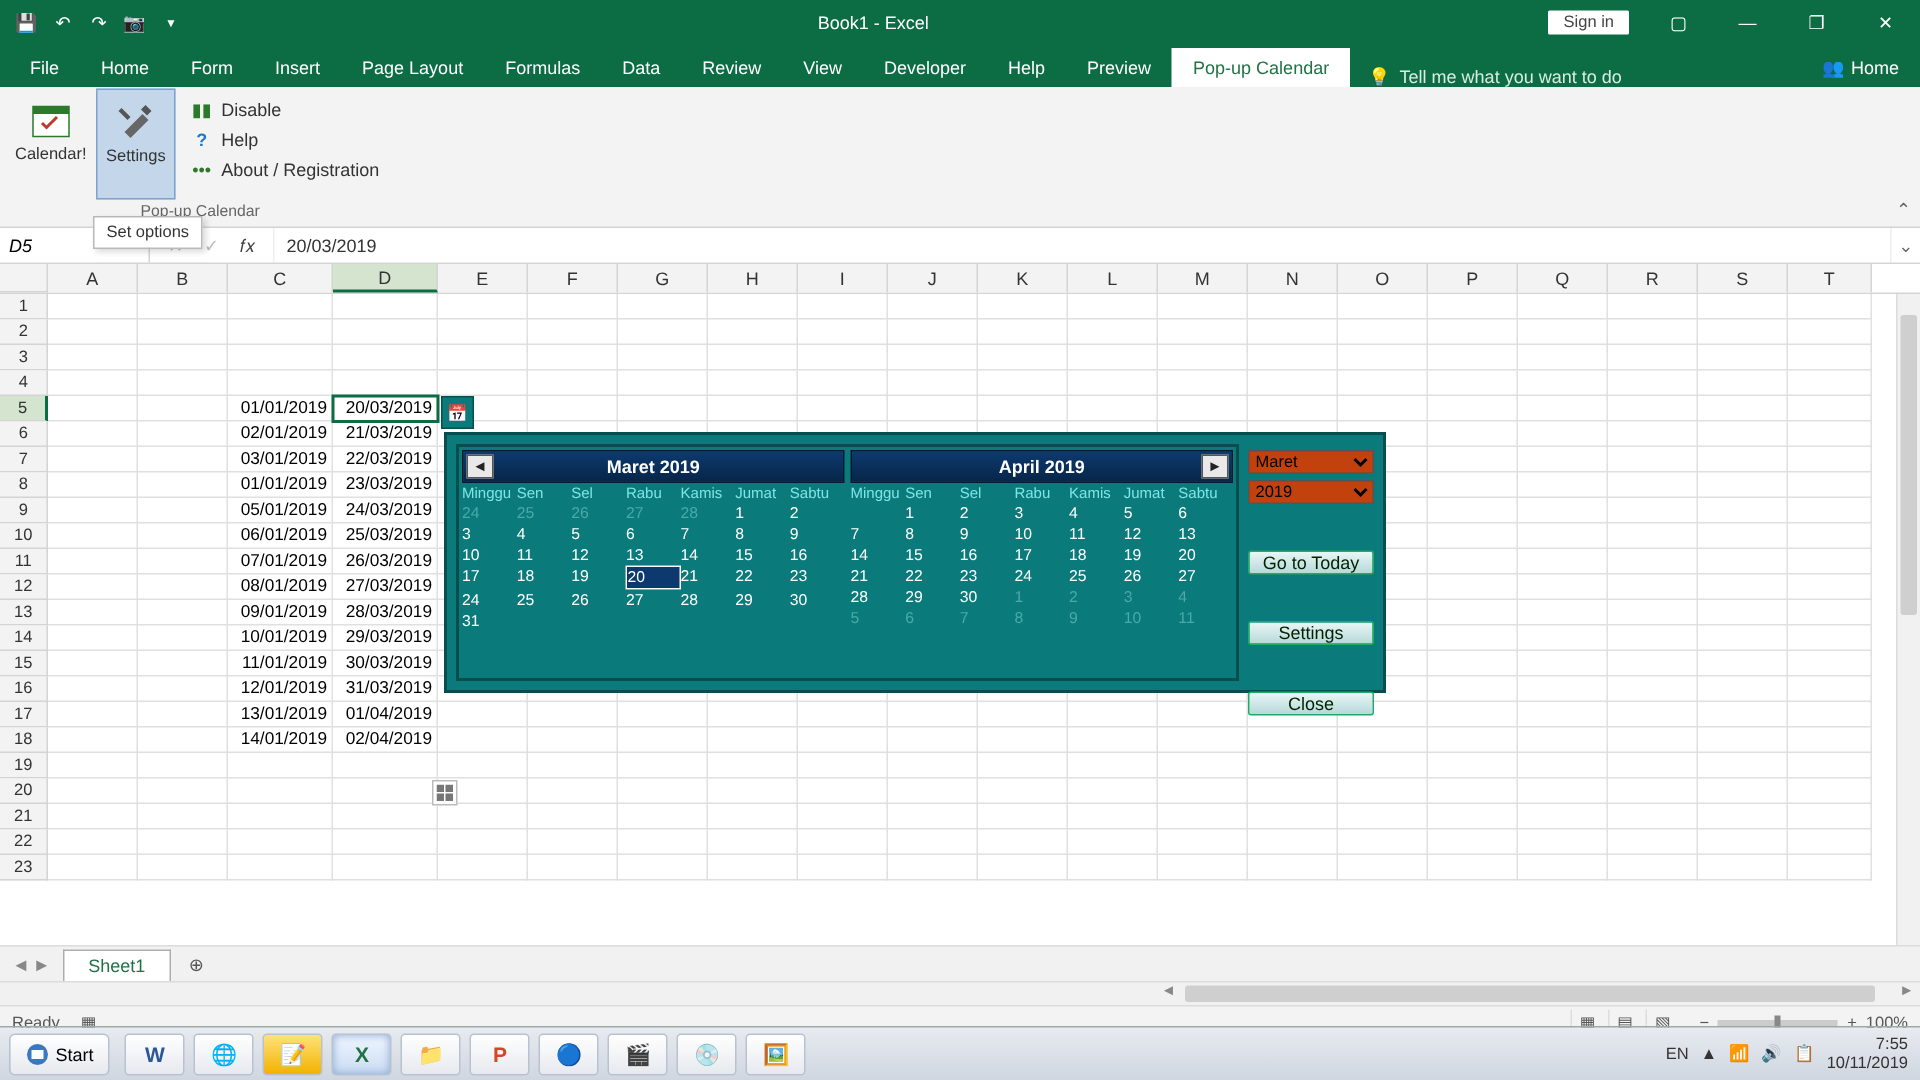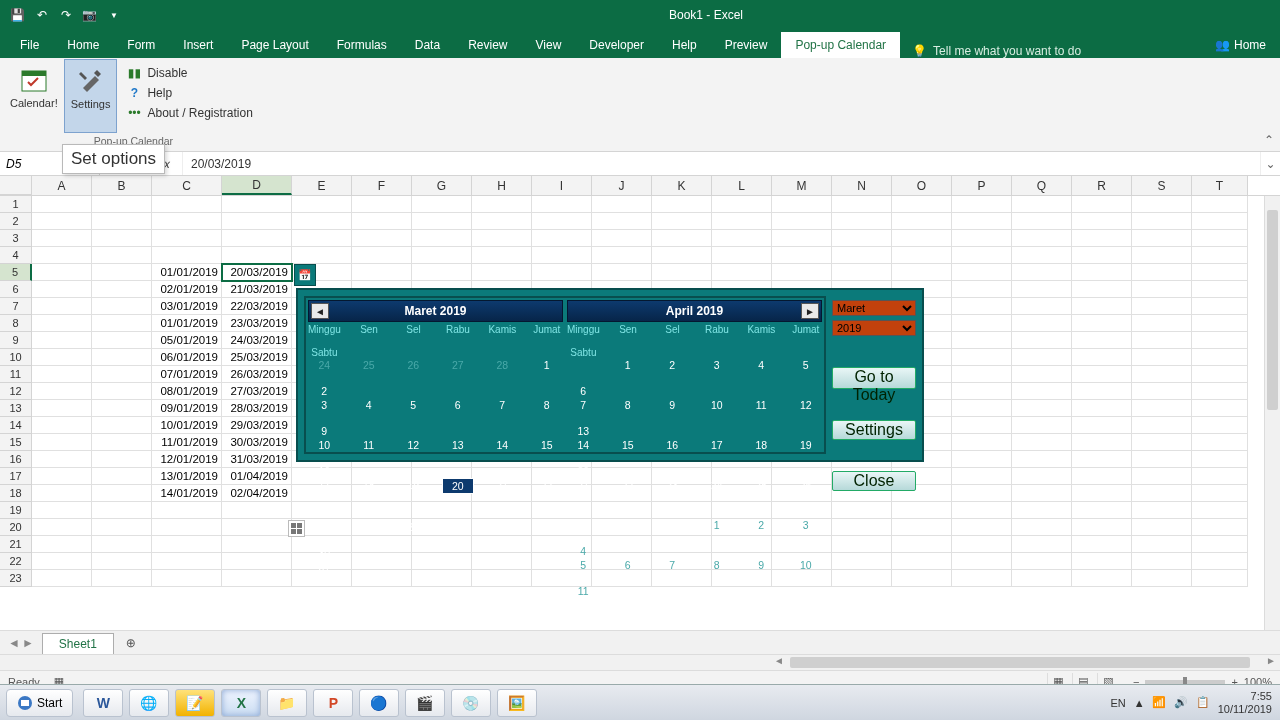--- a/index.html
+++ b/index.html
@@ -26,21 +26,21 @@
 .ribbon-body { height: 94px; background: #f3f3f3; border-bottom: 1px solid #d4d4d4; display: flex; position: relative; }
 .ribbon-group { display: flex; flex-direction: column; align-items: center; justify-content: flex-end; padding: 2px 4px 0; border-right: 1px solid #e1e1e1; height: 100%; font-size: 11px; color: #444; }
 .ribbon-btn { display: flex; flex-direction: column; align-items: center; justify-content: flex-start; padding: 4px 6px; font-size: 11px; color: #333; height: 74px; cursor: pointer; }
 .ribbon-btn.selected { background: #c3d6ea; border: 1px solid #7da2ce; }
 .ribbon-btn .icon { width: 32px; height: 32px; display: flex; align-items: center; justify-content: center; margin-bottom: 2px; }
 .ribbon-group-label { font-size: 10.5px; color: #666; padding: 2px 0 4px; }
 .ribbon-menu { display: flex; flex-direction: column; gap: 4px; font-size: 12px; color: #333; padding: 6px 8px; }
 .ribbon-menu-item { display: flex; align-items: center; gap: 6px; cursor: pointer; padding: 1px 2px; }
 .ribbon-menu-item .mi-icon { width: 14px; height: 14px; display: inline-flex; align-items: center; justify-content: center; font-size: 12px; }
 .ribbon-collapse { position: absolute; right: 6px; bottom: 4px; font-size: 12px; color: #666; }
-.tooltip { position: absolute; left: 62px; top: 86px; background: #fff; border: 1px solid #b9b9b9; padding: 4px 8px; font-size: 17px; color: #333; box-shadow: 2px 2px 4px rgba(0,0,0,0.15); z-index: 5; }
+.tooltip { position: absolute; left: 62px; top: 86px; background: #fff; border: 1px solid #b9b9b9; padding: 4px 8px; font-size: 11px; color: #333; box-shadow: 2px 2px 4px rgba(0,0,0,0.15); z-index: 5; }
 
 
 .formula-bar { height: 24px; border-bottom: 1px solid #d4d4d4; display: flex; align-items: center; font-size: 12px; background: #fff; }
 .namebox { width: 100px; border-right: 1px solid #d4d4d4; padding: 0 6px; height: 100%; display: flex; align-items: center; font-style: italic; }
 .fx-controls { display: flex; align-items: center; gap: 10px; padding: 0 10px; color: #888; border-right: 1px solid #eee; height: 100%; }
 .fx-controls span { width: 14px; text-align: center; }
 .formula-input { flex: 1; padding: 0 8px; color: #333; }
 .formula-expand { width: 20px; text-align: center; color: #666; border-left: 1px solid #eee; height: 100%; display: flex; align-items: center; justify-content: center; }
 
 
@@ -61,30 +61,30 @@
 
 .popup { position: absolute; left: 296px; top: 112px; width: 628px; height: 174px; background: #0b7a7a; border: 2px solid #084e4e; padding: 6px; display: flex; gap: 6px; z-index: 10; }
 .cal-icon { position: absolute; left: 294px; top: 88px; width: 22px; height: 22px; background: #0b7a7a; border: 1px solid #084e4e; display: flex; align-items: center; justify-content: center; color: #fff; font-size: 11px; z-index: 9; }
 .cal-pair { flex: 1; display: flex; flex-direction: column; background: #0b7a7a; border: 2px solid #084e4e; padding: 2px; }
 .month { flex: 1; }
 .month-title { height: 22px; background: linear-gradient(#0d3a6e,#072549); color: #fff; font-size: 12px; font-weight: bold; display: flex; align-items: center; justify-content: center; position: relative; border: 1px solid #041830; }
 .nav-btn { position: absolute; top: 2px; width: 18px; height: 16px; background: #e9e9e9; border: 1px solid #555; display: flex; align-items: center; justify-content: center; font-size: 10px; color: #222; }
 .nav-prev { left: 2px; }
 .nav-next { right: 2px; }
 .weekdays { font-size: 10px; color: #7fe4e4; padding-top: 2px; }
-.weekdays, .week { display: grid; grid-template-columns: repeat(6, 1fr); text-align: center; gap: 12px; }
+.weekdays, .week { display: grid; grid-template-columns: repeat(7, 1fr); text-align: left; }
 .week { font-size: 10.5px; color: #fff; }
 .week div { padding: 1px 0; cursor: pointer; }
 .dim { color: #4aa9a9 !important; }
 .sel { background: #0d3a6e; border: 1px solid #fff; }
 .today-bar { color: #fff; font-size: 11px; font-weight: bold; padding: 4px 2px; display: flex; align-items: center; gap: 6px; }
 .today-box { width: 30px; height: 14px; border: 1px solid #fff; background: #0d3a6e; }
 .side { width: 84px; display: flex; flex-direction: column; gap: 4px; padding: 4px 0; }
 .side select { font-size: 11px; height: 20px; background: #c2410c; border: 1px solid #555; }
-.side button { height: 22px; font-size: 16px; background: linear-gradient(#e9f6f6,#b6d9d9); border: 1px solid #2a6; border-radius: 2px; color: #020; cursor: pointer; margin-top: 27px; }
+.side button { height: 22px; font-size: 12px; background: linear-gradient(#e9f6f6,#b6d9d9); border: 1px solid #2a6; border-radius: 2px; color: #020; cursor: pointer; margin-top: 27px; }
 .fill-handle-menu { position: absolute; left: 288px; top: 344px; width: 17px; height: 17px; border: 1px solid #bbb; background: #fff; display: flex; align-items: center; justify-content: center; z-index: 4; }
 
 
 .hscroll { height: 16px; border-top: 1px solid #dcdcdc; position: relative; background: #f1f1f1; }
 .hscroll .thumb { position: absolute; left: 790px; right: 30px; top: 2px; bottom: 2px; background: #cfcfcf; border-radius: 2px; }
 .sheet-bar { height: 24px; display: flex; align-items: center; border-top: 1px solid #dcdcdc; background: #f1f1f1; font-size: 12px; }
 .sheet-nav { display: flex; gap: 2px; padding: 0 8px; color: #888; }
 .sheet-tab { background: #fff; border: 1px solid #adadad; border-bottom: none; padding: 3px 16px; color: #217346; position: relative; top: 1px; }
 .sheet-add { padding: 4px 12px; color: #555; }
 .statusbar { height: 22px; border-top: 1px solid #dcdcdc; background: #f3f3f3; display: flex; align-items: center; font-size: 11px; color: #555; padding: 0 8px; gap: 14px; }
@@ -109,20 +109,27 @@
 
 <div class="titlebar">
   <div class="qat">
     <span>💾</span>
     <span>↶</span>
     <span>↷</span>
     <span>📷</span>
     <span style="font-size:8px">▼</span>
   </div>
   <div class="title">Book1 - Excel</div>
+  <div class="right">
+    <span class="signin">Sign in</span>
+    <div class="btn">▢</div>
+    <div class="btn">―</div>
+    <div class="btn">❐</div>
+    <div class="btn">✕</div>
+  </div>
 </div>
 
 <div class="ribbon-tabs">
   <div class="tab file">File</div>
   <div id="tabs-host" style="display: contents;"><div class="tab">Home</div><div class="tab">Form</div><div class="tab">Insert</div><div class="tab">Page Layout</div><div class="tab">Formulas</div><div class="tab">Data</div><div class="tab">Review</div><div class="tab">View</div><div class="tab">Developer</div><div class="tab">Help</div><div class="tab">Preview</div><div class="tab active">Pop-up Calendar</div></div>
   <div class="tellme">
     <span>💡</span>
     <span>Tell me what you want to do</span>
   </div>
   <div class="share">

